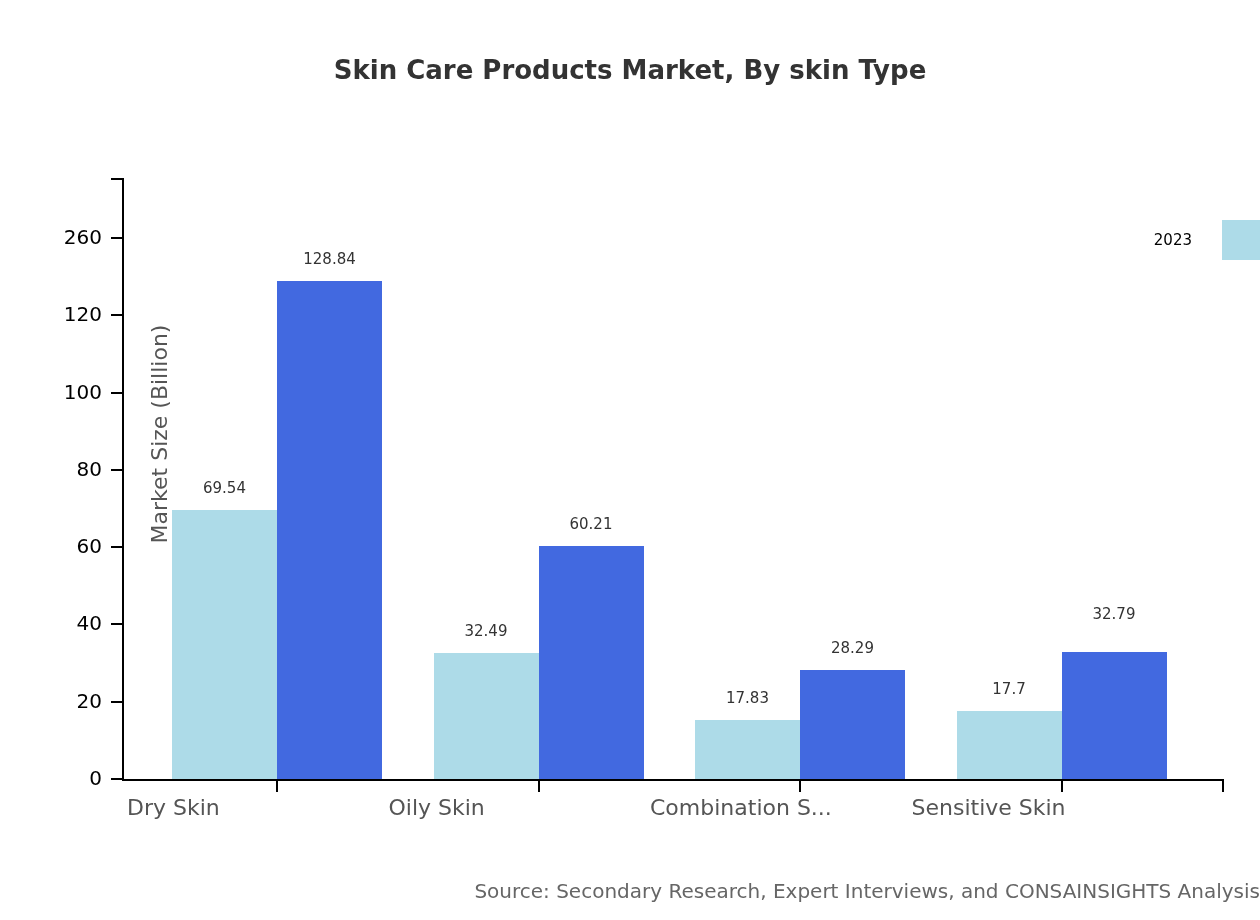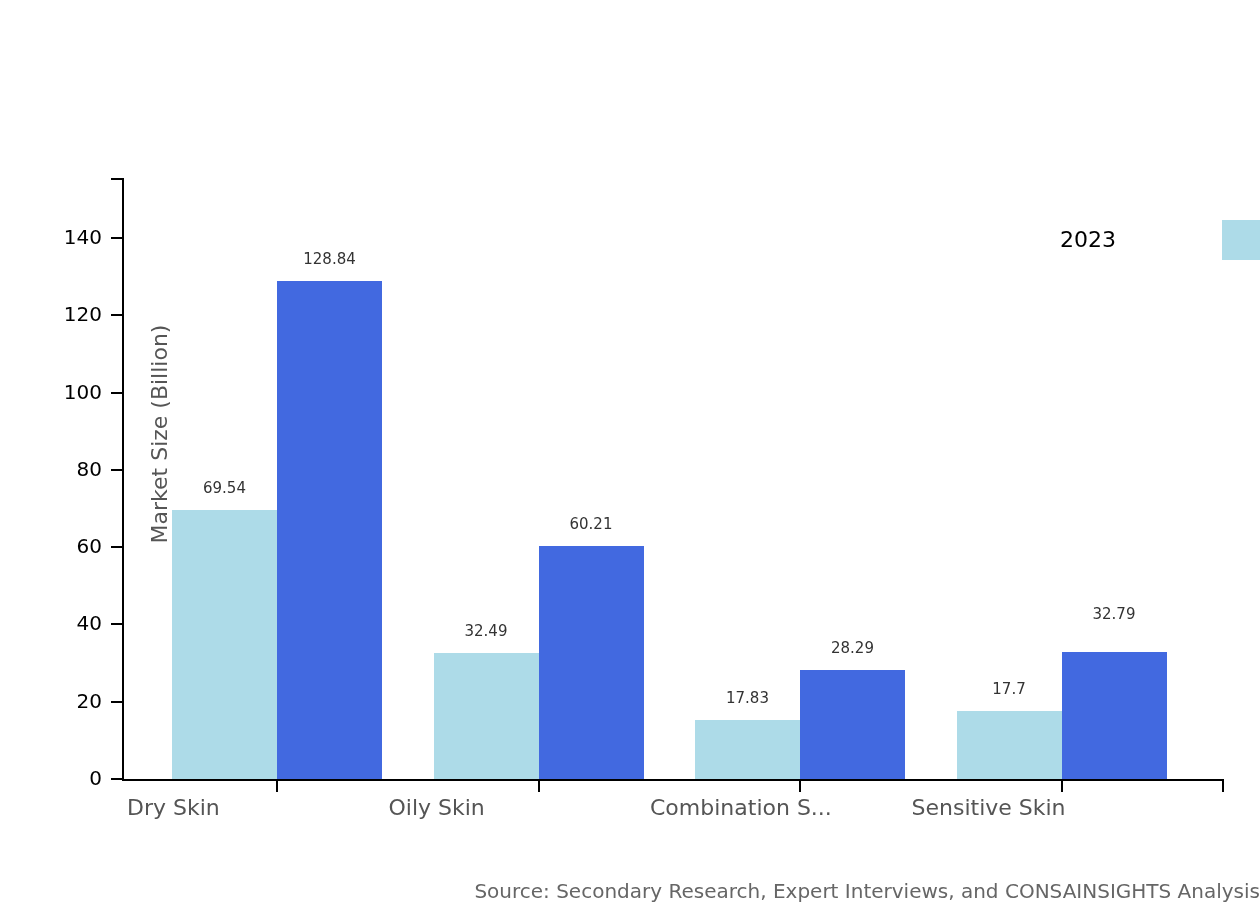--- a/index.html
+++ b/index.html
@@ -157,23 +157,23 @@
     position: absolute;
     left: 0;
     width: 200px;
     height: 40px;
   }
   .legend-label {
     position: absolute;
     left: 0px;
     top: 8px;
     width: 132px;
-    text-align: left;
+    text-align: right;
     color: #000000;
-    font-size: 22px;
+    font-size: 15px;
     line-height: 24px;
     white-space: nowrap;
   }
   .legend-swatch {
     position: absolute;
     left: 162px;
     top: 0px;
     width: 48px;
     height: 40px;
   }
@@ -189,20 +189,21 @@
     font-size: 20px;
     line-height: 26px;
   }
 </style>
 </head>
 <body>
 
 <div id="chart-root">
 
   <div class="chart-title">
+    <span class="line">Skin Care Products Market, By skin Type</span>
   </div>
 
   <div id="plot">
     <div class="y-spine"></div>
     <div class="y-spine-cap"></div>
     <div class="x-spine"></div>
     <div class="x-spine-cap"></div>
 
     <div id="y-ticks">
         <div class="ytick" style="top: 600px;"></div>
@@ -213,21 +214,21 @@
         <div class="ytick-label" style="left: -110px; width: 90px; top: 435.429px;">40</div>
         <div class="ytick" style="top: 368.143px;"></div>
         <div class="ytick-label" style="left: -110px; width: 90px; top: 358.143px;">60</div>
         <div class="ytick" style="top: 290.857px;"></div>
         <div class="ytick-label" style="left: -110px; width: 90px; top: 280.857px;">80</div>
         <div class="ytick" style="top: 213.571px;"></div>
         <div class="ytick-label" style="left: -110px; width: 90px; top: 203.571px;">100</div>
         <div class="ytick" style="top: 136.286px;"></div>
         <div class="ytick-label" style="left: -110px; width: 90px; top: 126.286px;">120</div>
         <div class="ytick" style="top: 59px;"></div>
-        <div class="ytick-label" style="left: -110px; width: 90px; top: 49px;">140</div>
+        <div class="ytick-label" style="left: -110px; width: 90px; top: 49px;">260</div>
       </div>
     <div id="x-ticks">
         <div class="xtick" style="left: 154px;"></div>
         <div class="xtick-label" style="left: 5px; width: 300px;">Dry Skin</div>
         <div class="xtick" style="left: 415.5px;"></div>
         <div class="xtick-label" style="left: 266.5px; width: 300px;">Oily Skin</div>
         <div class="xtick" style="left: 677px;"></div>
         <div class="xtick-label" style="left: 528px; width: 300px;">Combination S...</div>
         <div class="xtick" style="left: 938.5px;"></div>
         <div class="xtick-label" style="left: 789.5px; width: 300px;">Sensitive Skin</div>

